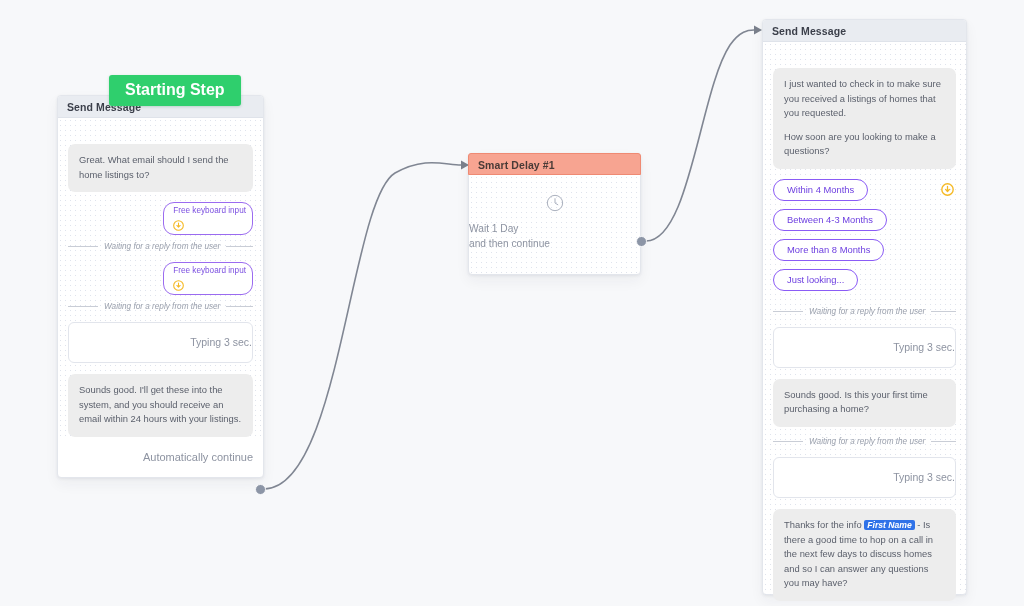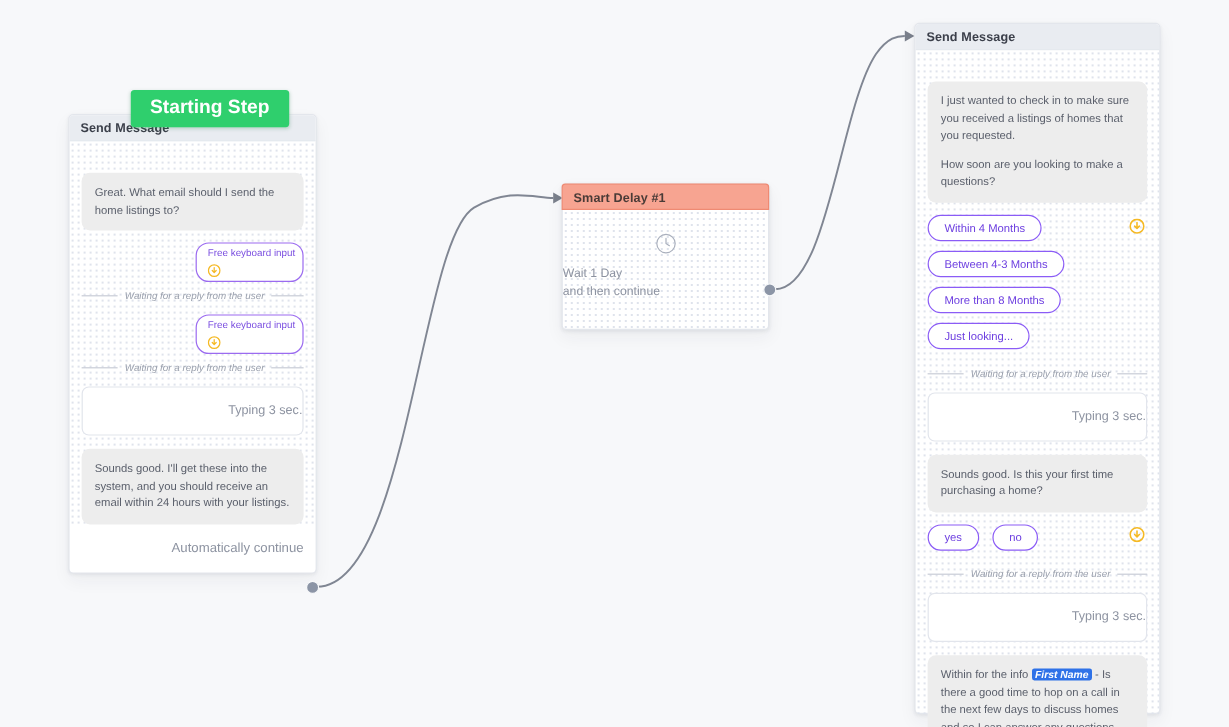--- a/index.html
+++ b/index.html
@@ -355,41 +355,29 @@
         <span>Waiting for a reply from the user</span>
         <span class="line flex"></span>
       </div>
 
       <div class="typing">Typing 3 sec.</div>
 
       <div class="bubble">
         <p>Sounds good. Is this your first time purchasing a home?</p>
       </div>
 
-      <div class="qr-group">
-        <span class="qr-coin yn">
-          <span class="coin lg">
-            <svg viewBox="0 0 16 16" width="13" height="13">
-              <circle cx="8" cy="8" r="7" fill="none" stroke="#f5b924" stroke-width="1.7"></circle>
-              <path d="M8 4.3 L8 10.2 M5.6 7.9 L8 10.4 L10.4 7.9" fill="none" stroke="#f5b924" stroke-width="1.6" stroke-linecap="round" stroke-linejoin="round"></path>
-            </svg>
-          </span>
-        </span>
-        <span class="qr qr-inline">yes</span>
-        <span class="qr qr-inline">no</span>
-      </div>
 
       <div class="waiting" style="margin-top:7px;">
         <span class="line"></span>
         <span>Waiting for a reply from the user</span>
         <span class="line flex"></span>
       </div>
 
       <div class="typing">Typing 3 sec.</div>
 
       <div class="bubble">
-        <p><span>Within for the info </span><span class="var-token">First Name</span><span> - Is there a good time to hop on a call in the next few days to discuss homes and so I can answer any questions you may have?</span></p>
+        <p><span>Thanks for the info </span><span class="var-token">First Name</span><span> - Is there a good time to hop on a call in the next few days to discuss homes and so I can answer any questions you may have?</span></p>
       </div>
 
     </div>
   </div>
 
 </div>
 
 </body></html>

